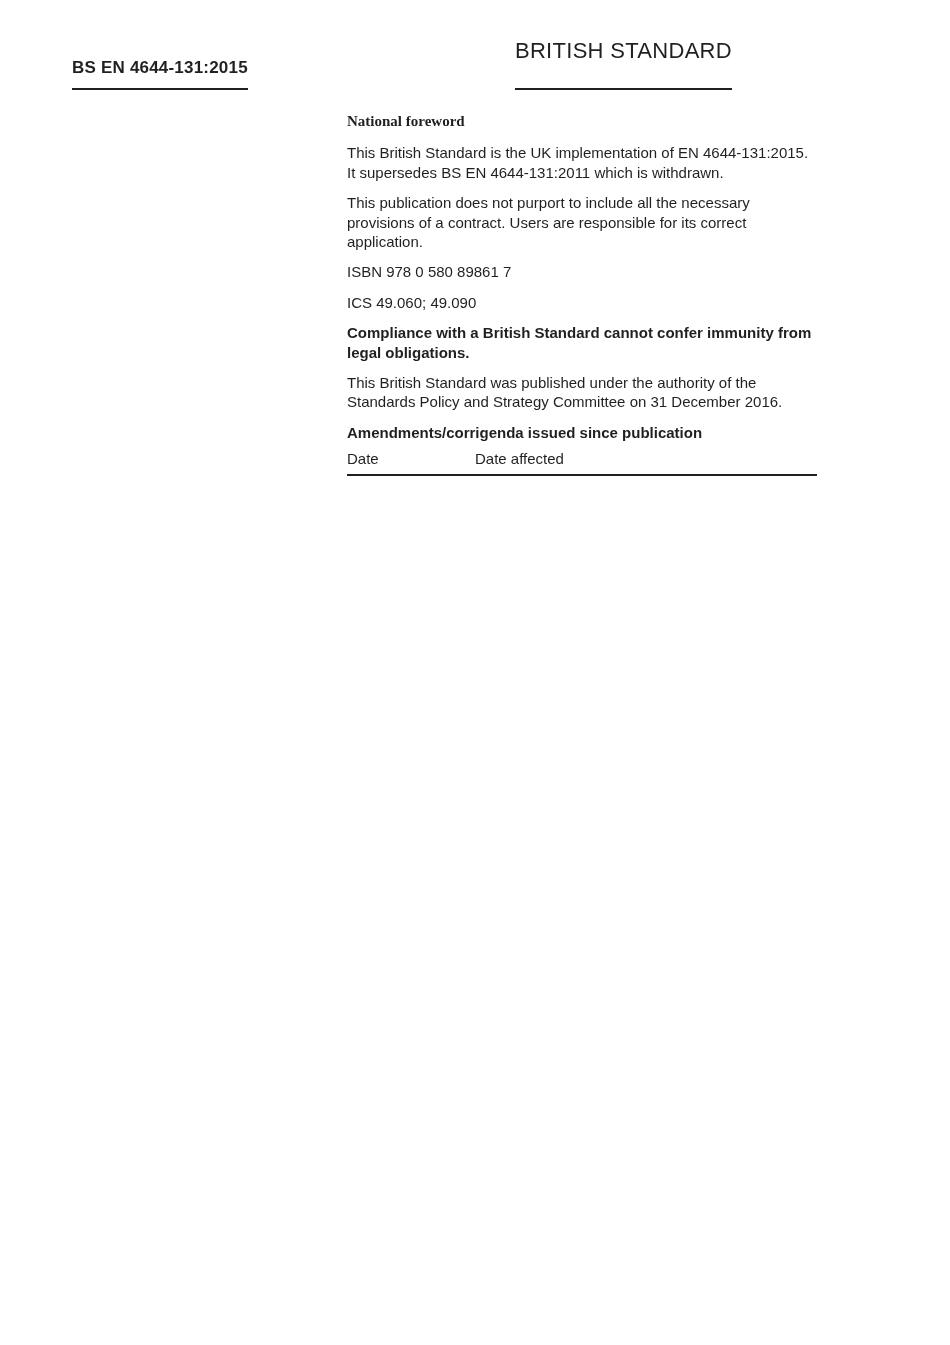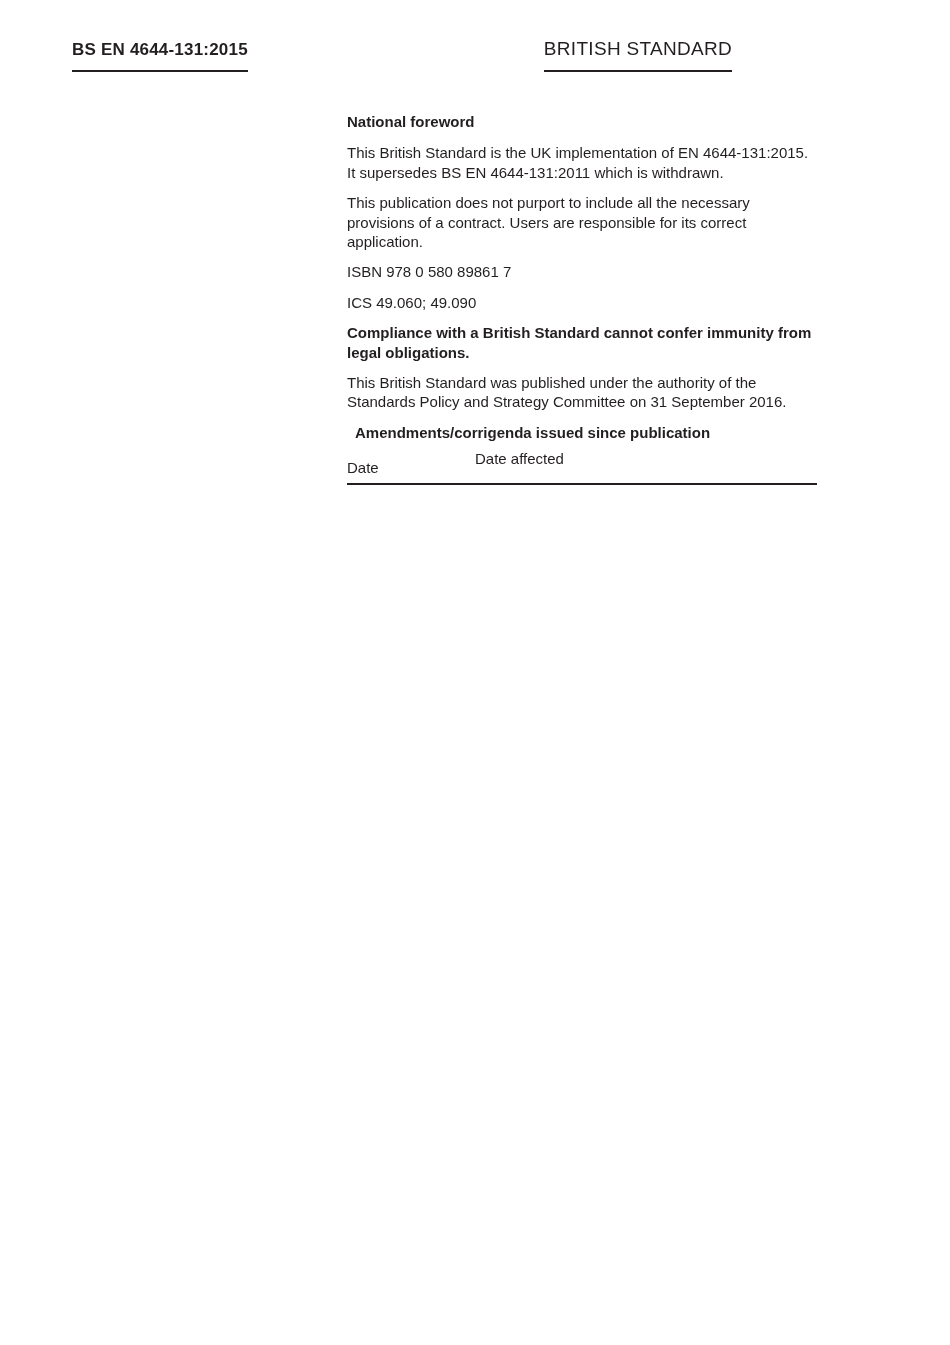--- a/index.html
+++ b/index.html
@@ -31,57 +31,57 @@
     align-items: flex-end;
   }
   .header-left {
     font-size: 17px;
     font-weight: bold;
     letter-spacing: 0.2px;
     border-bottom: 2px solid var(--rule-color);
     padding-bottom: 10px;
   }
   .header-right {
-    font-size: 19px;
+    font-size: 22px;
     font-weight: normal;
     letter-spacing: 0.3px;
     border-bottom: 2px solid var(--rule-color);
-    padding-bottom: 10px;
+    padding-bottom: 24px;
   }
   .content {
     position: absolute;
     left: 347px;
     top: 112px;
     width: 516px;
     font-size: 15px;
     line-height: 19.4px;
   }
   .content p {
     margin: 2px 0 11px 0;
     white-space: pre-line;
   }
   .foreword-title {
     font-weight: bold;
     margin: 0 0 12px 0;
+    font-family: Liberation Serif, serif;
   }
   .bold-para {
     font-weight: bold;
   }
   .amendments-title {
     font-weight: bold;
-    margin: 0 0 7px 8px;
+    margin: 0 0 7px 0;
   }
   .amendments-row {
     display: flex;
     margin-bottom: 5px;
   }
   .amendments-col-date {
     width: 128px;
     flex: 0 0 128px;
-    margin-top: 9px;
   }
   .amendments-rule {
     width: 513px;
     height: 0;
     border-top: 2px solid var(--rule-color);
   }
 </style>
 </head>
 <body>
 
@@ -106,21 +106,21 @@
 
 
     <p>ISBN 978 0 580 89861 7</p>
 
     <p>ICS 49.060; 49.090</p>
 
     <p class="bold-para">Compliance with a British Standard cannot confer immunity from
 legal obligations.</p>
 
     <p>This British Standard was published under the authority of the
-Standards Policy and Strategy Committee on 31 September 2016.</p>
+Standards Policy and Strategy Committee on 31 December 2016.</p>
 
     <div class="amendments-title">Amendments/corrigenda issued since publication</div>
 
     <div class="amendments-row">
       <span class="amendments-col-date">Date</span>
       <span class="amendments-col-text">Date affected</span>
     </div>
 
     <div class="amendments-rule"></div>
   </div>

